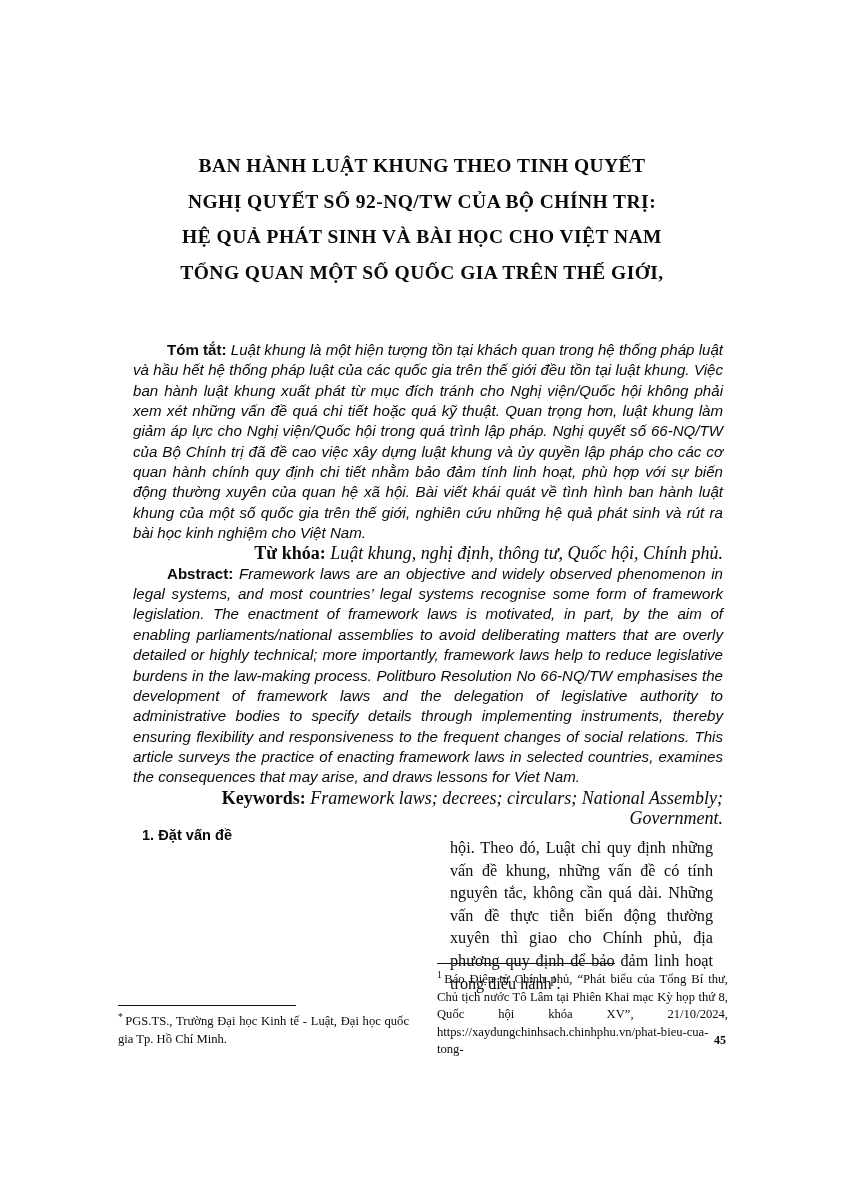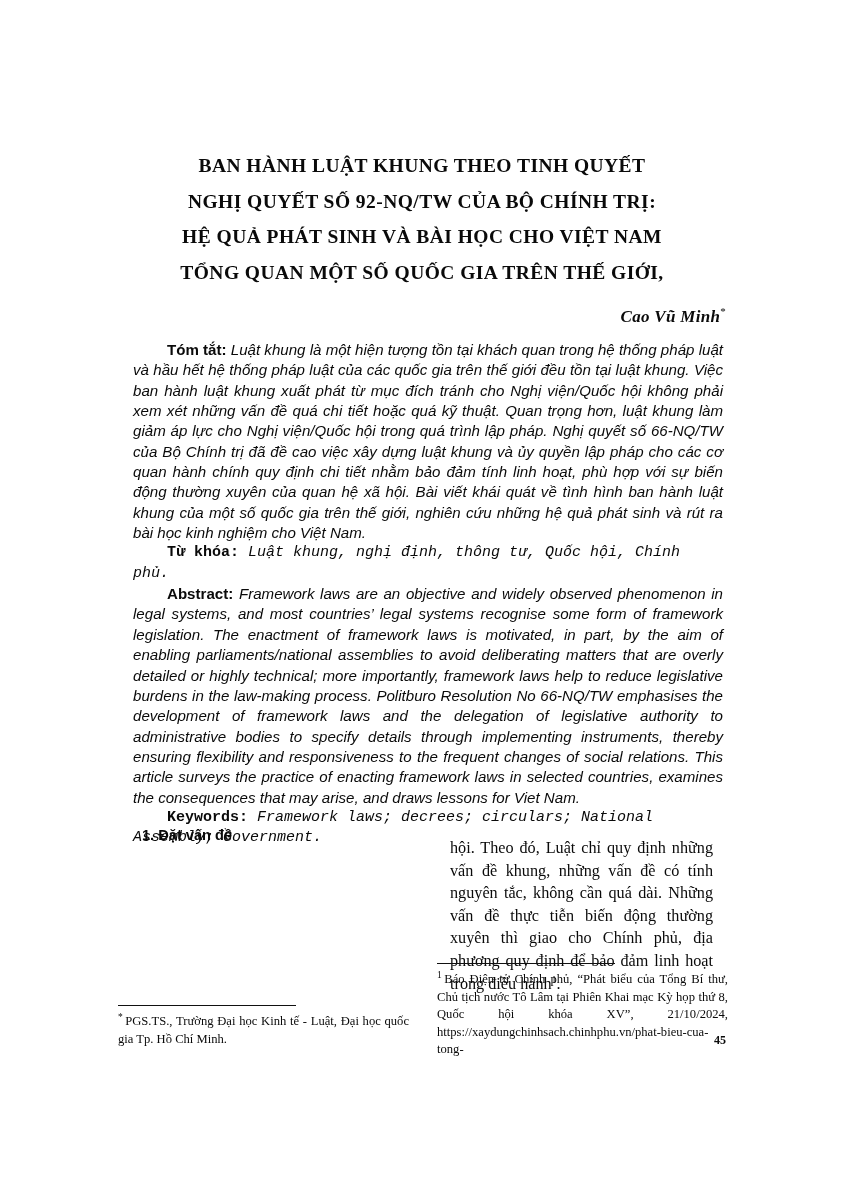--- a/index.html
+++ b/index.html
@@ -72,24 +72,24 @@
     font-style: italic;
     text-indent: 34px;
     margin: 0;
     hyphens: none;
   }
   .abs-label {
     font-weight: bold;
     font-style: normal;
   }
   .kw-para {
-    font-family: Liberation Mono, monospace;
-    font-size: 15px;
+    font-family: Liberation Serif, serif;
+    font-size: 18px;
     line-height: 20.35px;
-    text-align: left;
+    text-align: right;
     font-style: italic;
     text-indent: 34px;
     margin: 0;
   }
 
   
   .columns {
     position: absolute;
     left: 118px;
     top: 824px;
@@ -192,21 +192,20 @@
 
 <div class="page">
 
   <div class="title-block">
     <div class="title-line">BAN HÀNH LUẬT KHUNG THEO TINH QUYẾT</div>
     <div class="title-line">NGHỊ QUYẾT SỐ 92-NQ/TW CỦA BỘ CHÍNH TRỊ:</div>
     <div class="title-line">HỆ QUẢ PHÁT SINH VÀ BÀI HỌC CHO VIỆT NAM</div>
     <div class="title-line">TỔNG QUAN MỘT SỐ QUỐC GIA TRÊN THẾ GIỚI,</div>
   </div>
 
-  <div class="author-line"><span>Cao Vũ Minh</span><span class="star">*</span></div>
 
   <div class="abstract-wrap">
 
     <p class="abs-para"><span class="abs-label">Tóm tắt:</span> <span>Luật khung là một hiện tượng tồn tại khách quan trong hệ thống pháp luật và hầu hết hệ thống pháp luật của các quốc gia trên thế giới đều tồn tại luật khung. Việc ban hành luật khung xuất phát từ mục đích tránh cho Nghị viện/Quốc hội không phải xem xét những vấn đề quá chi tiết hoặc quá kỹ thuật. Quan trọng hơn, luật khung làm giảm áp lực cho Nghị viện/Quốc hội trong quá trình lập pháp. Nghị quyết số 66-NQ/TW của Bộ Chính trị đã đề cao việc xây dựng luật khung và ủy quyền lập pháp cho các cơ quan hành chính quy định chi tiết nhằm bảo đảm tính linh hoạt, phù hợp với sự biến động thường xuyên của quan hệ xã hội. Bài viết khái quát về tình hình ban hành luật khung của một số quốc gia trên thế giới, nghiên cứu những hệ quả phát sinh và rút ra bài học kinh nghiệm cho Việt Nam.</span></p>
 
     <p class="kw-para"><span class="abs-label">Từ khóa:</span> <span>Luật khung, nghị định, thông tư, Quốc hội, Chính phủ.</span></p>
 
     <p class="abs-para"><span class="abs-label">Abstract:</span> <span>Framework laws are an objective and widely observed phenomenon in legal systems, and most countries’ legal systems recognise some form of framework legislation. The enactment of framework laws is motivated, in part, by the aim of enabling parliaments/national assemblies to avoid deliberating matters that are overly detailed or highly technical; more importantly, framework laws help to reduce legislative burdens in the law-making process. Politburo Resolution No 66-NQ/TW emphasises the development of framework laws and the delegation of legislative authority to administrative bodies to specify details through implementing instruments, thereby ensuring flexibility and responsiveness to the frequent changes of social relations. This article surveys the practice of enacting framework laws in selected countries, examines the consequences that may arise, and draws lessons for Viet Nam.</span></p>
 
     <p class="kw-para"><span class="abs-label">Keywords:</span> <span>Framework laws; decrees; circulars; National Assembly; Government.</span></p>

